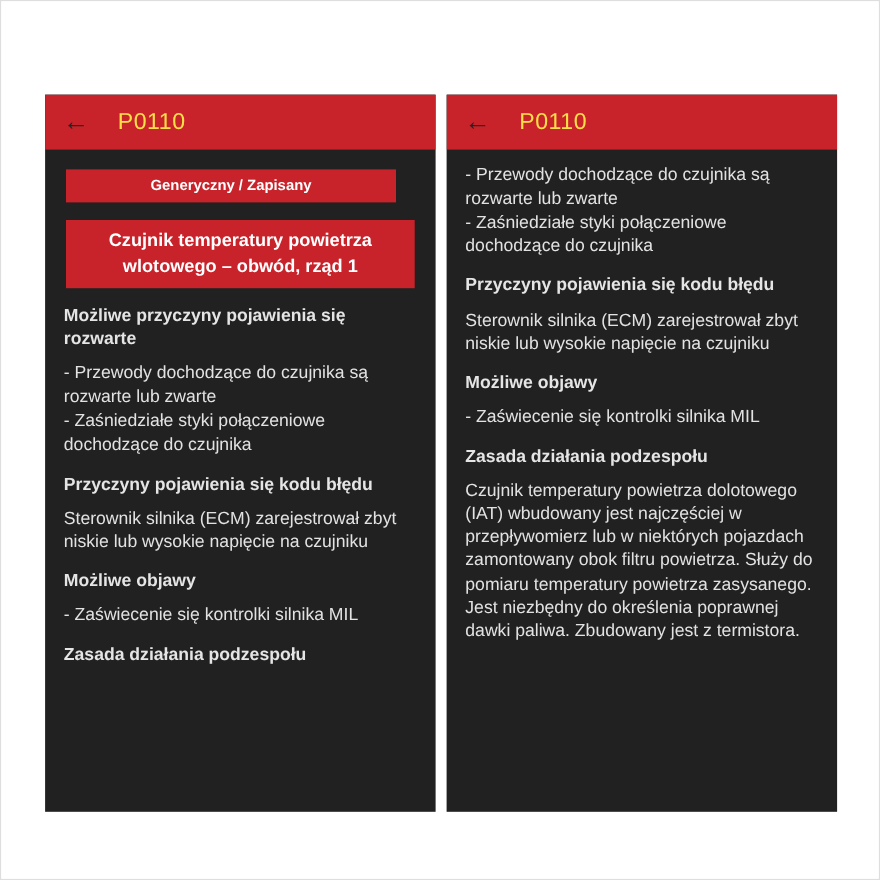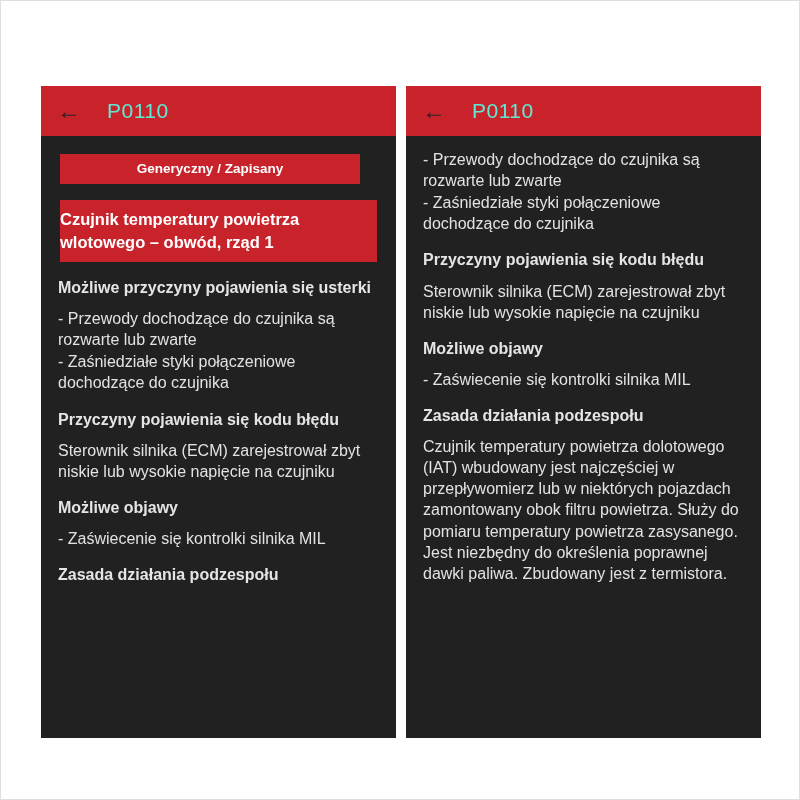--- a/index.html
+++ b/index.html
@@ -48,21 +48,21 @@
     padding: 0 16px;
   }
   .back-arrow {
     color: #2b2224;
     font-size: 24px;
     line-height: 1;
     margin-right: 26px;
     cursor: pointer;
   }
   .appbar-title {
-    color: #5eead4;
+    color: #fde047;
     font-size: 21px;
     letter-spacing: 0.5px;
   }
   .content {
     padding: 12px 17px 16px 17px;
     color: #e2e2e2;
     font-size: 16px;
     line-height: 1.32;
   }
   .badge {
@@ -72,21 +72,21 @@
     font-size: 13.5px;
     text-align: center;
     padding: 6px 6px;
     margin: 6px 19px 16px 2px;
   }
   .code-title {
     background: #c8232b;
     color: #ffffff;
     font-weight: bold;
     font-size: 16.5px;
-    text-align: left;
+    text-align: center;
     padding: 8px 0;
     margin: 0 2px 10px 2px;
     line-height: 1.4;
   }
   .blk-heading {
     color: #e5e5e5;
     font-weight: bold;
     font-size: 16px;
     margin: 15px 0 10px 0;
   }
@@ -102,21 +102,21 @@
 
     <div class="panel">
       <div class="appbar">
         <span class="back-arrow">←</span>
         <span class="appbar-title">P0110</span>
       </div>
       <div class="content">
         <div class="badge">Generyczny / Zapisany</div>
         <div class="code-title">Czujnik temperatury powietrza wlotowego – obwód, rząd 1</div>
         <div>
-            <div class="blk-heading">Możliwe przyczyny pojawienia się usterki</div>
+            <div class="blk-heading">Możliwe przyczyny pojawienia się rozwarte</div>
             <div class="blk-text">- Przewody dochodzące do czujnika są rozwarte lub zwarte</div>
             <div class="blk-text">- Zaśniedziałe styki połączeniowe dochodzące do czujnika</div>
             <div class="blk-heading">Przyczyny pojawienia się kodu błędu</div>
             <div class="blk-text">Sterownik silnika (ECM) zarejestrował zbyt niskie lub wysokie napięcie na czujniku</div>
             <div class="blk-heading">Możliwe objawy</div>
             <div class="blk-text">- Zaświecenie się kontrolki silnika MIL</div>
             <div class="blk-heading">Zasada działania podzespołu</div>
           </div>
       </div>
     </div>

